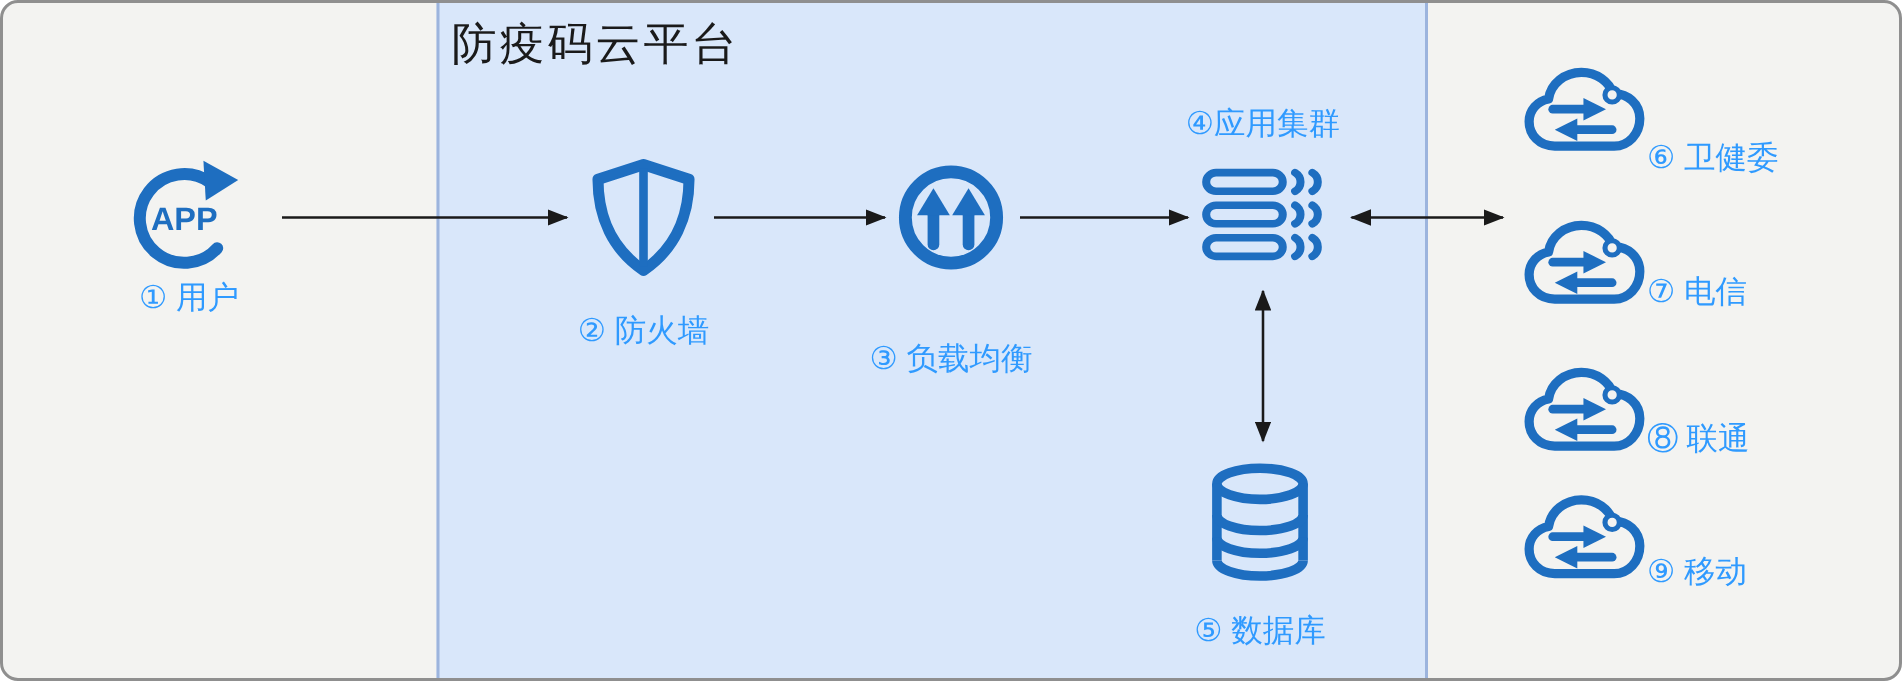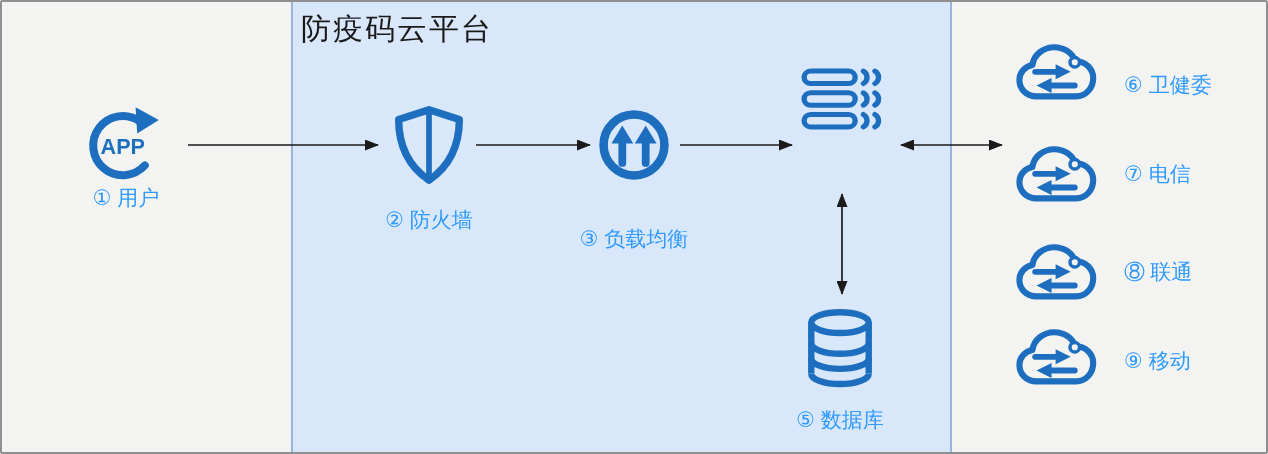--- a/index.html
+++ b/index.html
@@ -15,21 +15,21 @@
   *{margin:0;padding:0;box-sizing:border-box;}
   body{
     font-family:"Liberation Sans","DejaVu Sans",sans-serif;
     background:#ffffff;
   }
   .canvas{
     position:relative;
     width:1268px;height:454px;
     background:var(--bg-gray);
     border:2px solid var(--border-gray);
-    border-radius:2px;
+    border-radius:12px;
     overflow:hidden;
   }
   .platform-panel{
     position:absolute;
     left:289px;top:0;bottom:0;width:661px;
     background:var(--panel-blue);
     border-left:2px solid var(--panel-border);
     border-right:2px solid var(--panel-border);
   }
   .platform-title{
@@ -60,21 +60,21 @@
   #node-firewall .node-label{margin-top:19px;}
   #node-lb{left:580px;top:104px;width:104px;}
   #node-lb .node-label{margin-top:41px;}
   #node-cluster{left:778px;top:66px;width:124px;}
   #node-cluster .node-label{margin-bottom:16px;}
   #node-database{left:786px;top:303px;width:104px;}
   #node-database .node-label{margin-top:18px;}
   .ext-row{
     position:absolute;
     left:1014px;
-    display:flex;align-items:center;gap:26px;
+    display:flex;align-items:flex-end;
     height:68px;
   }
   #ext-0{top:36px;}
   #ext-1{top:138px;}
   #ext-2{top:236px;font-family:Liberation Serif, serif;}
   #ext-3{top:321px;}
   #ext-0 .node-label{transform:translateY(13px);}
   #ext-3 .node-label{transform:translateY(4px);}
   .app-text{
     font-family:"Liberation Sans","DejaVu Sans",sans-serif;
@@ -125,20 +125,21 @@
       <circle cx="50" cy="50" r="39" fill="none" stroke="currentColor" stroke-width="11"></circle>
       <path d="M35 73 V48" stroke="currentColor" stroke-width="10" stroke-linecap="round"></path>
       <polygon points="35,25 21,48 49,48" fill="currentColor"></polygon>
       <path d="M65 73 V48" stroke="currentColor" stroke-width="10" stroke-linecap="round"></path>
       <polygon points="65,25 51,48 79,48" fill="currentColor"></polygon>
     </svg>
     <div class="node-label">③ 负载均衡</div>
   </div>
 
   <div class="node" id="node-cluster">
+    <div class="node-label">④应用集群</div>
     <svg class="icon" width="84" height="62" viewBox="0 0 102 80" preserveAspectRatio="none">
       <g>
         <rect x="5" y="4" width="62" height="16" rx="8" fill="none" stroke="currentColor" stroke-width="6.5"></rect>
         <path d="M77 4 A9.5 9.5 0 0 1 77 20" fill="none" stroke="currentColor" stroke-width="6.5" stroke-linecap="round"></path>
         <path d="M91 4 A9.5 9.5 0 0 1 91 20" fill="none" stroke="currentColor" stroke-width="6.5" stroke-linecap="round"></path>
       </g>
       <g transform="translate(0,28)">
         <rect x="5" y="4" width="62" height="16" rx="8" fill="none" stroke="currentColor" stroke-width="6.5"></rect>
         <path d="M77 4 A9.5 9.5 0 0 1 77 20" fill="none" stroke="currentColor" stroke-width="6.5" stroke-linecap="round"></path>
         <path d="M91 4 A9.5 9.5 0 0 1 91 20" fill="none" stroke="currentColor" stroke-width="6.5" stroke-linecap="round"></path>

